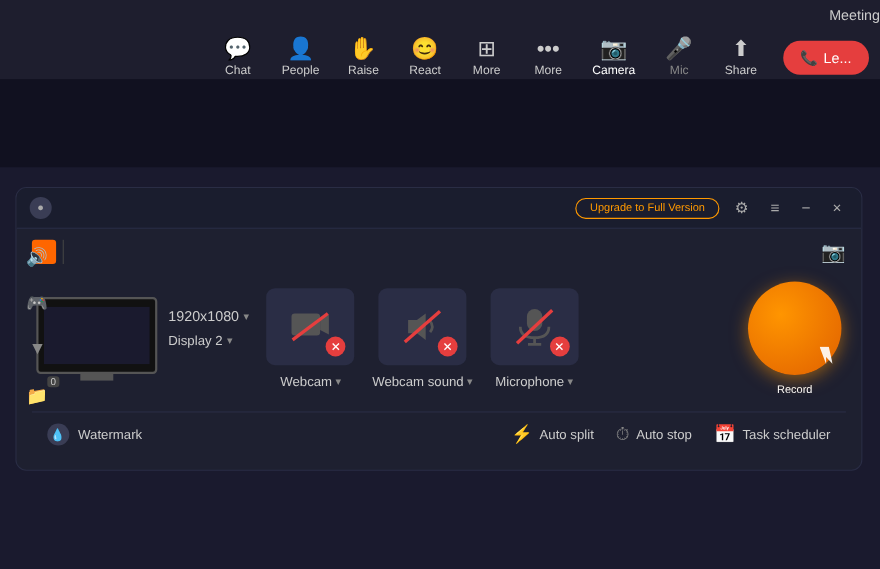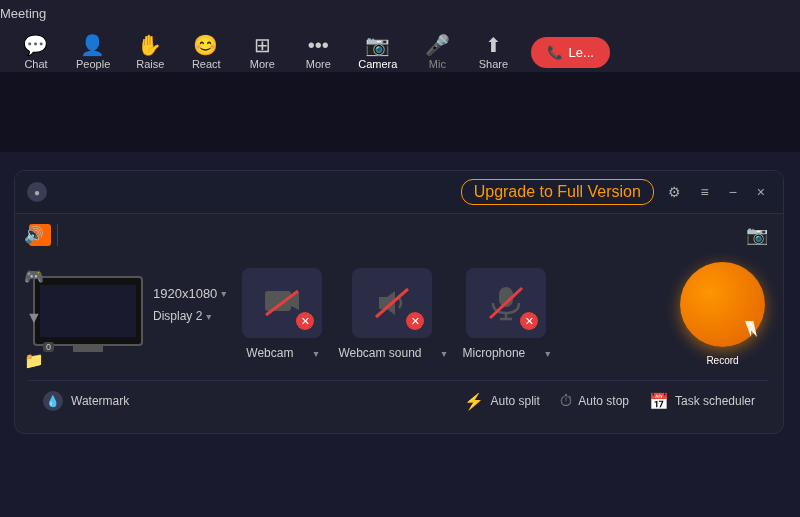--- a/index.html
+++ b/index.html
@@ -11,21 +11,21 @@
       background: #1a1a2e;
     }
 
     
     .meeting-bar {
       width: 100%;
       height: 72px;
       background: #1e1e2e;
       display: flex;
       flex-direction: column;
-      align-items: flex-start;
+      align-items: flex-end;
     }
     .meeting-title {
       color: #ccc;
       font-size: 13px;
       padding: 6px 0 4px;
     }
     .meeting-toolbar {
       display: flex;
       align-items: center;
       gap: 4px;
@@ -112,21 +112,21 @@
       display: flex;
       align-items: center;
       gap: 8px;
     }
     .upgrade-btn {
       background: transparent;
       border: 1px solid #f90;
       color: #f90;
       border-radius: 12px;
       padding: 3px 12px;
-      font-size: 16px;
+      font-size: 10px;
       cursor: pointer;
     }
     .win-control {
       color: #aaa;
       font-size: 14px;
       cursor: pointer;
       padding: 2px 6px;
       border-radius: 3px;
       background: transparent;
       border: none;
@@ -271,21 +271,21 @@
       align-items: center;
       justify-content: center;
       font-size: 11px;
       color: #fff;
     }
     .media-label {
       color: #ccc;
       font-size: 12px;
       display: flex;
       align-items: center;
-      gap: 20px;
+      gap: 3px;
     }
 
     
     .rec-btn-area {
       display: flex;
       flex-direction: column;
       align-items: center;
       gap: 8px;
       margin-left: auto;
     }

